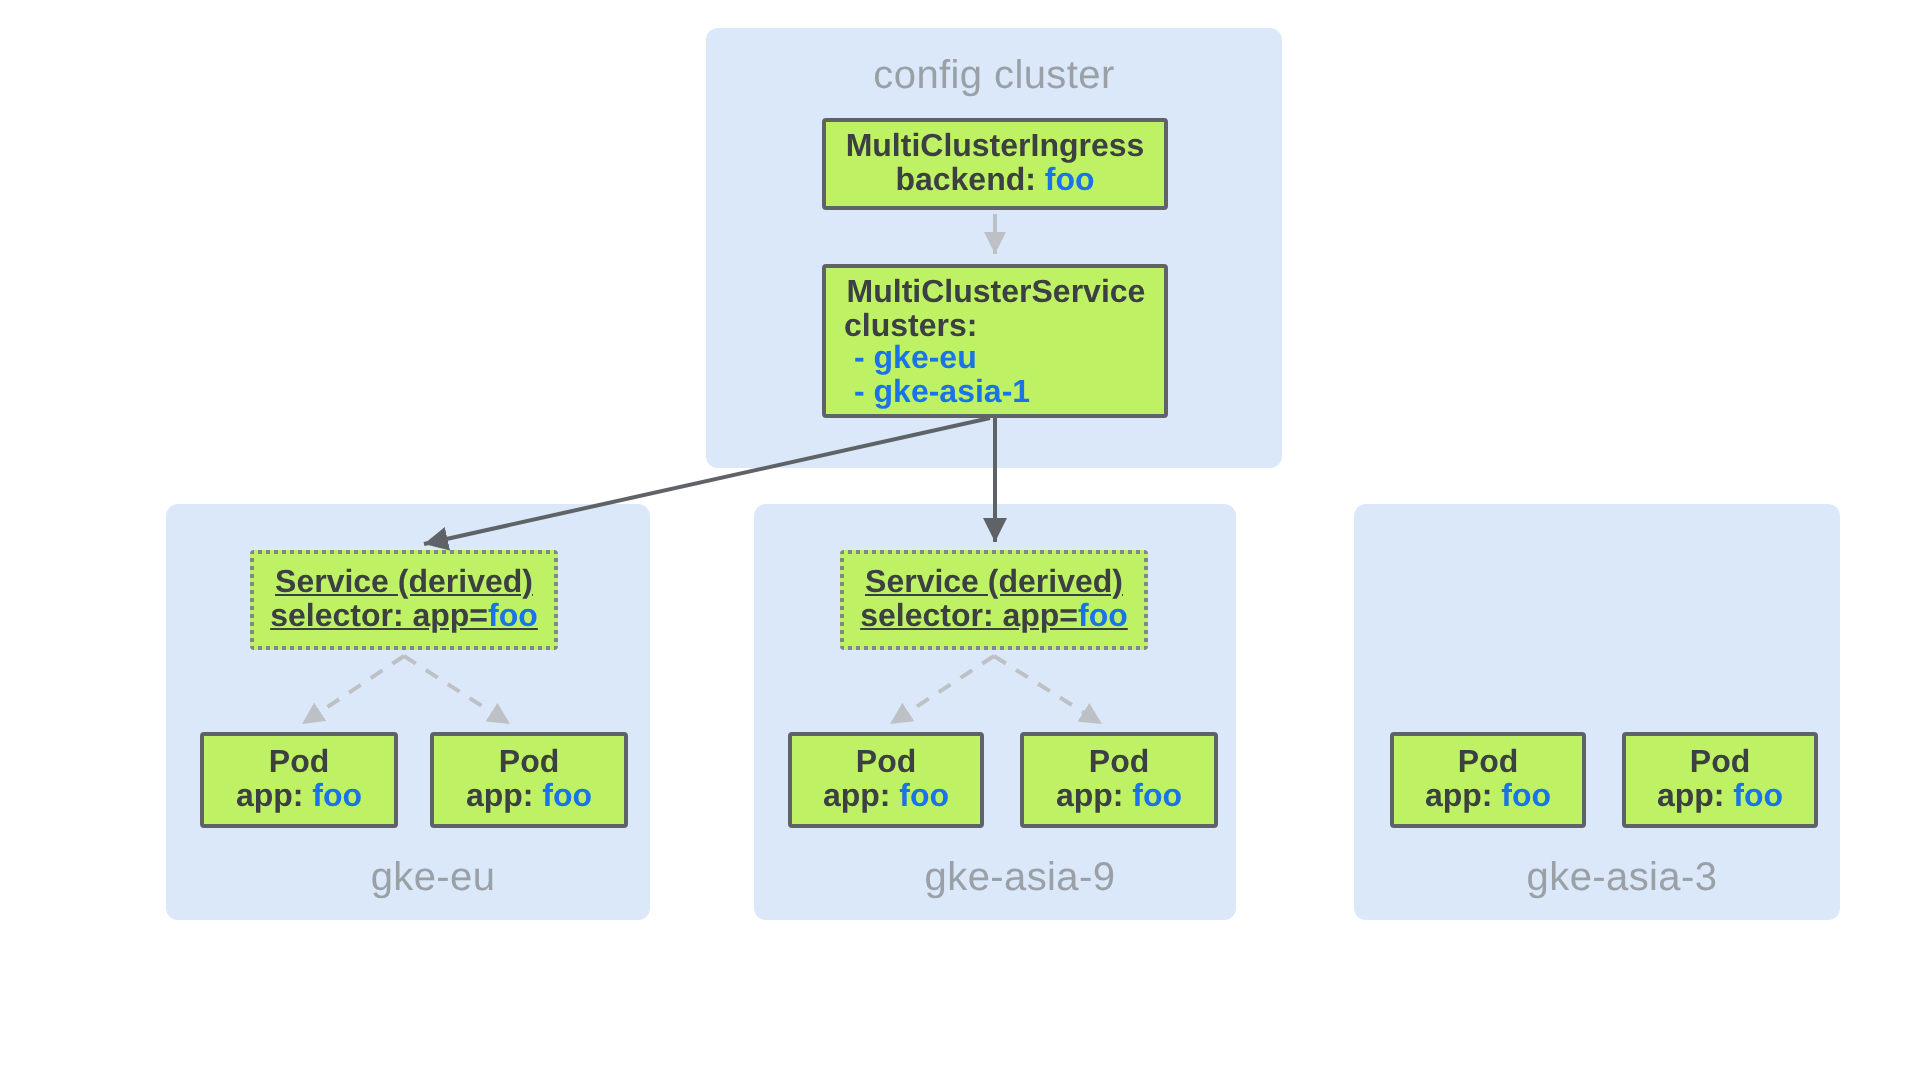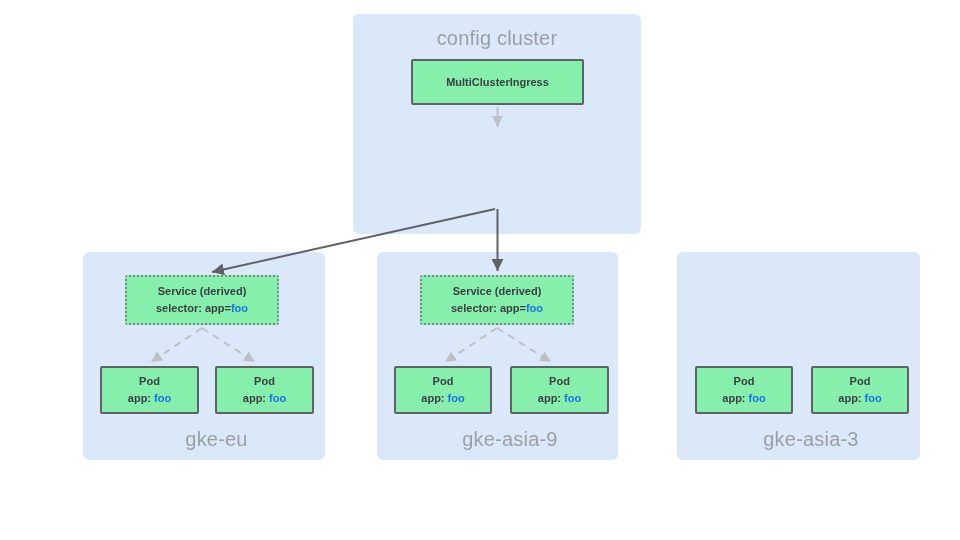--- a/index.html
+++ b/index.html
@@ -19,53 +19,62 @@
     text-align:center;
     color:#9aa0a6;
     font-size:20px;
     font-weight:400;
     letter-spacing:.2px;
   }
   .panel-label.top{top:13px;}
   .panel-label.bottom{bottom:9px;padding-left:25px;}
   .node{
     position:absolute;
-    background:#86efac;
+    background:#bef264;
     border:2px solid #5f6368;
     border-radius:2px;
     box-sizing:border-box;
     color:#3c4043;
-    font-size:11px;
+    font-size:16px;
     font-weight:700;
     line-height:17px;
     text-align:center;
   }
   .node.centered{display:flex;flex-direction:column;justify-content:center;}
   .node .blue{color:#1a73e8;}
-  .node.dotted{border:2px dotted #80868b;}
+  .node.dotted{border:2px dotted #80868b;text-decoration:underline;}
   .mcs-body{text-align:left;padding:5px 8px 0 9px;line-height:16.5px;}
   .mcs-body .title-line{text-align:center;}
   .mcs-body .indent{padding-left:5px;}
   .arrows{
     position:absolute;left:0;top:0;width:960px;height:540px;
     pointer-events:none;
   }
 </style>
 </head>
 <body>
 
 <div class="stage">
 
   <div class="panel" style="left:329px;top:14px;width:288px;height:220px;">
     <div class="panel-label top">config cluster</div>
 
     <div class="node centered" style="left:58px;top:45px;width:173px;height:46px;">
       <div>MultiClusterIngress</div>
+      <div><span>backend:</span> <span class="blue">foo</span></div>
     </div>
 
+    <div class="node" style="left:58px;top:118px;width:173px;height:77px;">
+      <div class="mcs-body">
+        <div class="title-line">MultiClusterService</div>
+        <div>clusters:</div>
+        <div class="blue indent">- gke-eu</div>
+        <div class="blue indent">- gke-asia-1</div>
+      </div>
+    </div>
   </div>
 
   <div class="panel" style="left:59px;top:252px;width:242px;height:208px;">
     <div class="node dotted centered" style="left:42px;top:23px;width:154px;height:50px;">
       <div>Service (derived)</div>
       <div><span>selector: app=</span><span class="blue">foo</span></div>
     </div>
     <div class="node centered" style="left:17px;top:114px;width:99px;height:48px;">
       <div>Pod</div>
       <div><span>app:</span> <span class="blue">foo</span></div>

